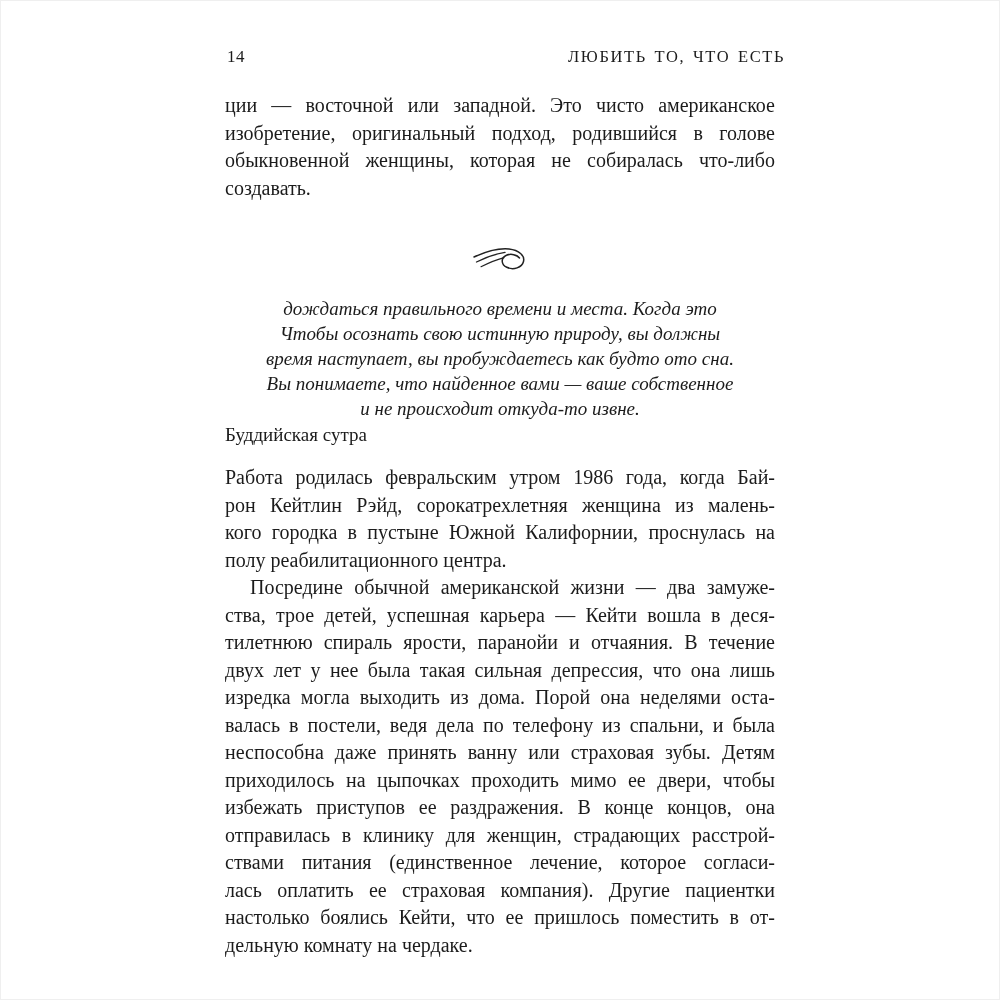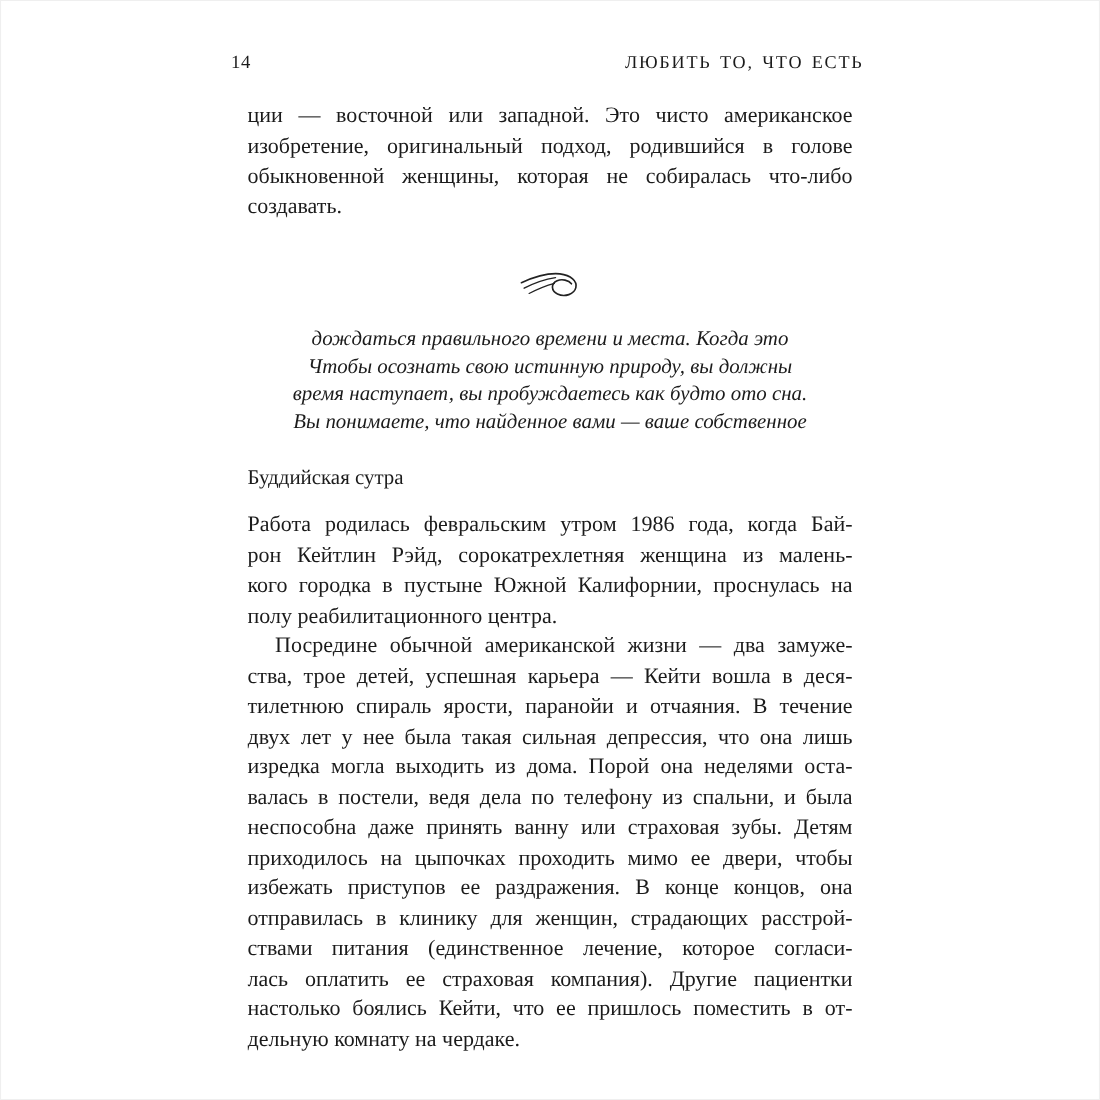--- a/index.html
+++ b/index.html
@@ -10,21 +10,21 @@
     background: #ffffff;
     color: #1b1b1b;
     font-family: "Liberation Serif", serif;
     box-shadow: inset 0 0 0 1px #efefef;
     overflow: hidden;
   }
   .col { position: absolute; left: 225px; width: 550px; }
 
   
   .page-num {
-    position: absolute; left: 210px; top: 47px;
+    position: absolute; left: 227px; top: 47px;
     font-size: 17px; letter-spacing: 0.5px;
   }
   .run-title {
     position: absolute; left: 225px; top: 47px; width: 560px;
     text-align: right; font-size: 16.5px; letter-spacing: 1.6px;
     word-spacing: 2px;
   }
 
   
   .bline {
@@ -76,20 +76,21 @@
         <path d="M9 23.8 C17.5 19.4, 26 16.2, 32 14.6" fill="none" stroke="#222222" stroke-width="1.1" stroke-linecap="round"></path>
       </svg>
     </span>
   </div>
 
   <div class="col quote">
     <div class="qline">дождаться правильного времени и места. Когда это</div>
     <div class="qline">Чтобы осознать свою истинную природу, вы должны</div>
     <div class="qline">время наступает, вы пробуждаетесь как будто ото сна.</div>
     <div class="qline">Вы понимаете, что найденное вами — ваше собственное</div>
+    <div class="qline">и не происходит откуда-то извне.</div>
   </div>
 
   <div class="attr">Буддийская сутра</div>
 
   <div class="col p2">
     <div class="bline">Работа родилась февральским утром 1986 года, когда Бай-</div>
     <div class="bline">рон Кейтлин Рэйд, сорокатрехлетняя женщина из малень-</div>
     <div class="bline">кого городка в пустыне Южной Калифорнии, проснулась на</div>
     <div class="bline end">полу реабилитационного центра.</div>
   </div>

